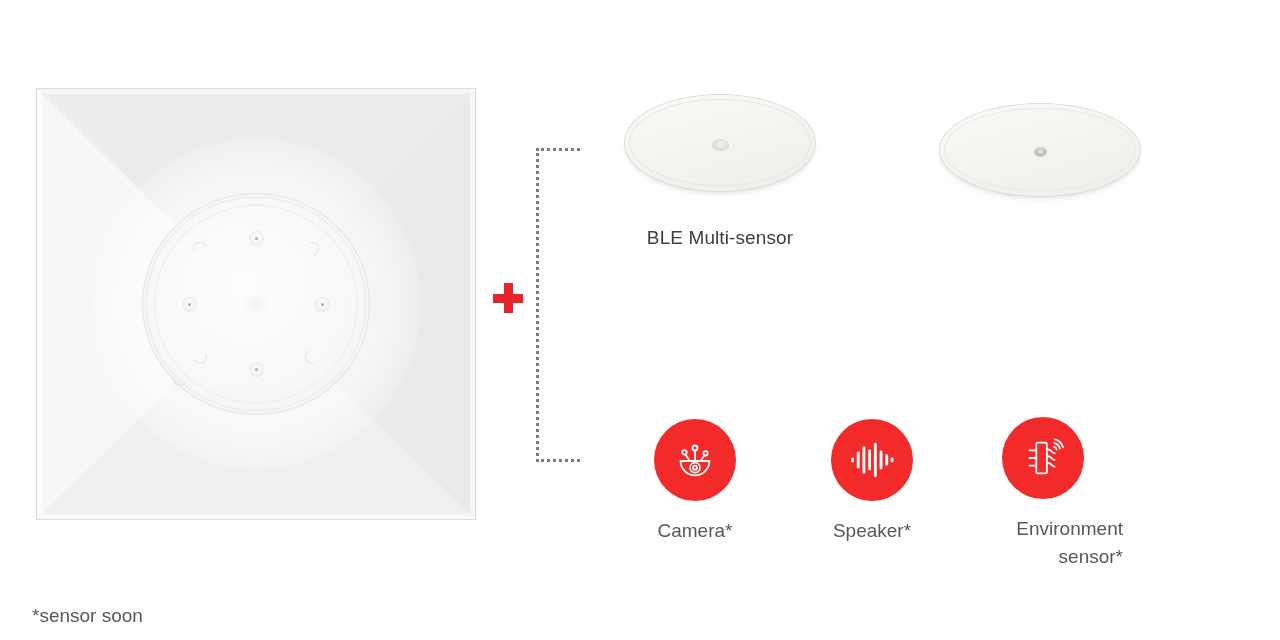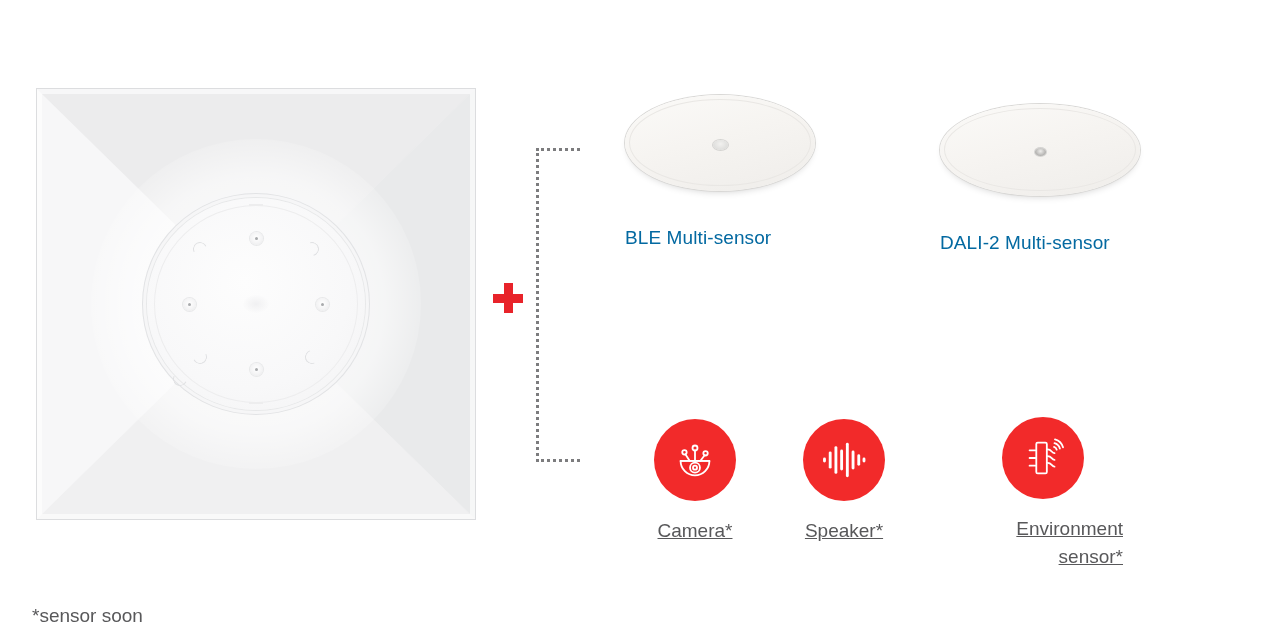--- a/index.html
+++ b/index.html
@@ -231,23 +231,23 @@
     background: radial-gradient(ellipse at 50% 40%, #f2f1ef 0%, #dededc 70%, #c9c8c6 100%);
     box-shadow: 0 0 0 1px #d5d4d2;
   }
   .disc-eye.small {
     width: 11px; height: 8px;
     margin: -4px 0 0 -5.5px;
     background: radial-gradient(ellipse at 50% 40%, #eeedeb 0%, #b9b8b6 60%, #8c8b89 100%);
   }
   .disc-label {
     margin-top: 36px;
-    text-align: left;
+    text-align: center;
     font-size: 19px;
-    color: #0369a1;
+    color: #404040;
     letter-spacing: 0.1px;
     white-space: nowrap;
   }
 
   
   .icon-item {
     position: absolute;
     width: 160px;
     text-align: center;
   }
@@ -261,21 +261,20 @@
     align-items: center;
     justify-content: center;
   }
   .icon-circle svg { display: block; }
   .icon-label {
     margin-top: 16px;
     font-size: 19px;
     line-height: 28px;
     color: #58585a;
     white-space: pre-line;
-    text-decoration: underline;
   }
 
   
   .footnote {
     position: absolute;
     left: 32px;
     top: 605px;
     font-size: 19px;
     color: #58585a;
   }
@@ -332,42 +331,41 @@
   </div>
   <div class="disc-label">BLE Multi-sensor</div>
 </div>
 
 <div class="disc-item" style="left:940px; top:104px; width:200px;">
   <div class="disc" style="width:200px; height:92px;">
     <div class="disc-body"></div>
     <div class="disc-ring"></div>
     <div class="disc-eye small"></div>
   </div>
-  <div class="disc-label">DALI-2 Multi-sensor</div>
 </div>
 
 <div class="icon-item" style="left:615px; top:419px;">
   <div class="icon-circle">
     <svg width="46" height="46" viewBox="0 0 48 48" fill="none" stroke="#ffffff" stroke-width="1.9" stroke-linecap="round" stroke-linejoin="round">
       <path d="M9 25 h30 a0 0 0 0 1 0 0 a15 15 0 0 1 -30 0 z"></path>
       <path d="M9 25 h30"></path>
       <circle cx="24" cy="32" r="5.2"></circle>
       <circle cx="24" cy="32" r="2.1"></circle>
       <path d="M24 25 v-11"></path>
       <circle cx="24" cy="11.5" r="2.6"></circle>
       <path d="M18.5 25 l-4.5 -7"></path>
       <circle cx="13" cy="16" r="2.3"></circle>
       <path d="M29.5 25 l4.5 -6"></path>
       <circle cx="35" cy="17" r="2.3"></circle>
     </svg>
   </div>
   <div class="icon-label">Camera*</div>
 </div>
 
-<div class="icon-item" style="left:764px; top:419px;">
+<div class="icon-item" style="left:792px; top:419px;">
   <div class="icon-circle">
     <svg width="46" height="40" viewBox="0 0 48 42" fill="#ffffff">
       <rect x="2" y="18.5" width="3" height="5" rx="1.5"></rect>
       <rect x="8" y="12" width="3" height="18" rx="1.5"></rect>
       <rect x="14" y="6.5" width="3" height="29" rx="1.5"></rect>
       <rect x="20" y="10" width="3" height="22" rx="1.5"></rect>
       <rect x="26" y="3" width="3" height="36" rx="1.5"></rect>
       <rect x="32" y="11" width="3" height="20" rx="1.5"></rect>
       <rect x="38" y="15" width="3" height="12" rx="1.5"></rect>
       <rect x="43.5" y="18.5" width="3" height="5" rx="1.5"></rect>

